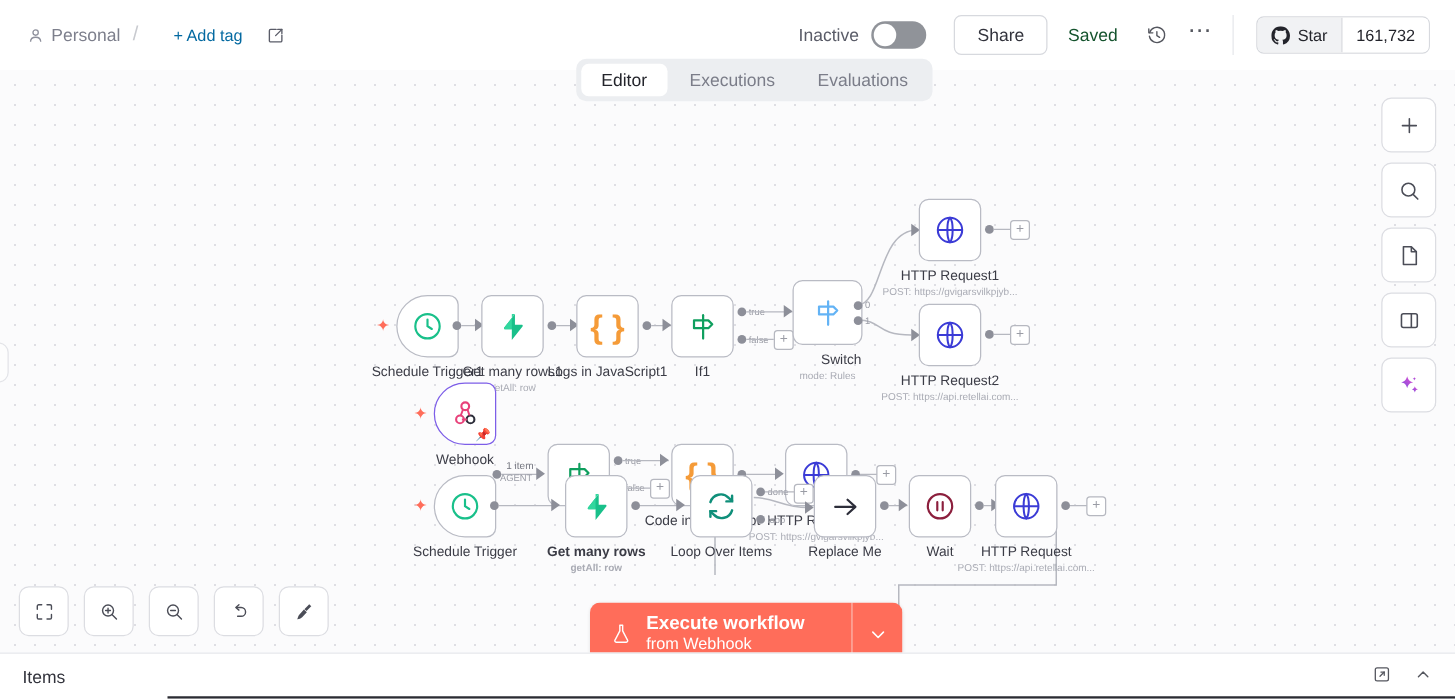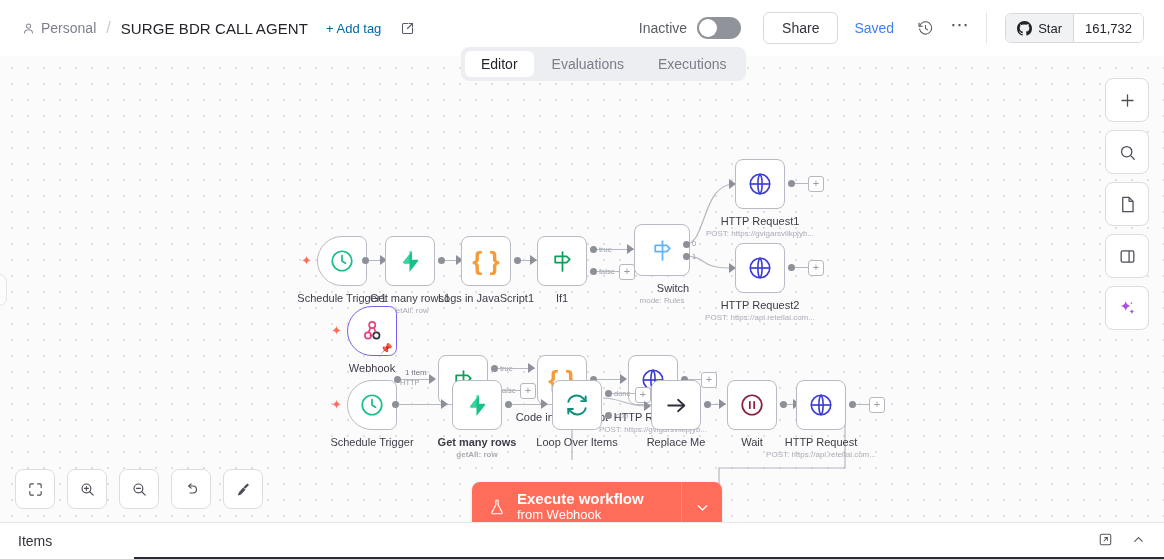--- a/index.html
+++ b/index.html
@@ -27,21 +27,21 @@
   .inactive-label{color:#5a5c68;font-size:14px;margin-right:10px;}
   .toggle{
     width:44px;height:22px;border-radius:11px;background:#909399;
     position:relative;cursor:pointer;margin-right:22px;
   }
   .toggle .knob{position:absolute;top:2px;left:2px;width:18px;height:18px;border-radius:50%;background:#fff;}
   .share-btn{
     border:1px solid #d7d9de;border-radius:6px;background:#fff;
     padding:7px 18px;font-size:14px;color:#32333c;cursor:pointer;margin-right:16px;
   }
-  .saved-label{color:#3b82f6;font-size:14px;margin-right:18px;}
+  .saved-label{color:#14532d;font-size:14px;margin-right:18px;}
   .circ-btn{width:26px;height:26px;display:flex;align-items:center;justify-content:center;color:#55575f;cursor:pointer;margin-right:12px;}
   .dots-btn{font-size:19px;letter-spacing:1px;color:#55575f;cursor:pointer;margin-right:16px;line-height:10px;padding-bottom:6px;}
   .hdr-divider{width:1px;height:32px;background:#e6e7eb;margin-right:18px;}
   .gh-wrap{display:flex;align-items:center;border:1px solid #d7d9de;border-radius:6px;overflow:hidden;height:28px;margin-right:8px;}
   .gh-star{display:flex;align-items:center;gap:6px;background:#f1f2f4;padding:0 11px;height:100%;font-size:13px;color:#23242b;cursor:pointer;}
   .gh-count{background:#fff;padding:0 11px;height:100%;display:flex;align-items:center;font-size:13px;color:#23242b;border-left:1px solid #d7d9de;}
 
   
   .tabs{
     position:absolute;top:47px;left:461px;z-index:45;
@@ -141,21 +141,20 @@
     <div class="crumb-personal">
       <span class="person-ico">
         <svg viewBox="0 0 16 16" width="13" height="13" fill="none" stroke="#8e909c" stroke-width="1.3">
           <circle cx="8" cy="5" r="2.6"></circle>
             <path d="M3 14c0-2.8 2.2-4.4 5-4.4s5 1.6 5 4.4"></path>
         </svg>
       </span>
       <span>Personal</span>
     </div>
     <span class="crumb-sep">/</span>
-    <span class="wf-title">SURGE BDR CALL AGENT</span>
     <span class="add-tag">+ Add tag</span>
     <span class="hdr-icon-btn">
       <svg viewBox="0 0 18 18" width="15" height="15" fill="none" stroke="#5a5c68" stroke-width="1.3" stroke-linecap="round" stroke-linejoin="round">
         <path d="M9.5 3H4.2A1.2 1.2 0 0 0 3 4.2v9.6A1.2 1.2 0 0 0 4.2 15h9.6a1.2 1.2 0 0 0 1.2-1.2V8.5"></path>
         <path d="M11 3h4v4"></path>
           <path d="M15 3l-6 6"></path>
       </svg>
     </span>
   </div>
 
@@ -182,22 +181,22 @@
         </svg>
         <span>Star</span>
       </div>
       <div class="gh-count">161,732</div>
     </div>
   </div>
 </div>
 
 <div class="tabs">
   <div class="tab active">Editor</div>
+  <div class="tab">Executions</div>
   <div class="tab">Evaluations</div>
-  <div class="tab">Executions</div>
 </div>
 
 <div class="canvas">
 
   <div class="left-handle"></div>
 
   <svg class="link" style="left:0;top:0;width:1164px;height:467px;">
     <path d="M686,188 C706,188 702,128 734,128" stroke="#b6b8c0" stroke-width="1.2" fill="none"></path>
     <path d="M686,200 C706,200 700,212 729,212" stroke="#b6b8c0" stroke-width="1.2" fill="none"></path>
     <path d="M603,342 C620,342 626,350 646,350" stroke="#b6b8c0" stroke-width="1.2" fill="none"></path>
@@ -317,21 +316,21 @@
         <circle cx="12.2" cy="6" r="3.1" fill="none" stroke="#e8417a" stroke-width="1.7"></circle>
         <path d="M10.4 8.6 8.6 13.4M14 8.6l1.6 4.8M9.5 16.5h4" stroke="#e8417a" stroke-width="1.6" fill="none"></path>
       </svg>
       <span class="pin">📌</span>
     </div>
     <div class="nlabel">Webhook</div>
   </div>
   <div class="dot" style="left:394px;top:320px;"></div>
   <div class="wire" style="left:401px;top:323px;width:33px;"></div>
   <div class="wlabel item" style="left:405px;top:312px;">1 item</div>
-  <div class="wlabel" style="left:400px;top:322px;">HTTP</div>
+  <div class="wlabel" style="left:400px;top:322px;">AGENT</div>
   <div class="arrow" style="left:429px;top:318px;"></div>
 
   <div class="node" style="left:438px;top:299px;">
     <div class="nbox">
       <svg viewBox="0 0 24 24" width="25" height="25" fill="none" stroke="#0f9f5e" stroke-width="1.7">
         <path d="M12 3v18" stroke-linecap="round"></path>
         <path d="M5 7h11l3 3-3 3H5z" stroke-linejoin="round"></path>
       </svg>
     </div>
     <div class="nlabel">If</div>

